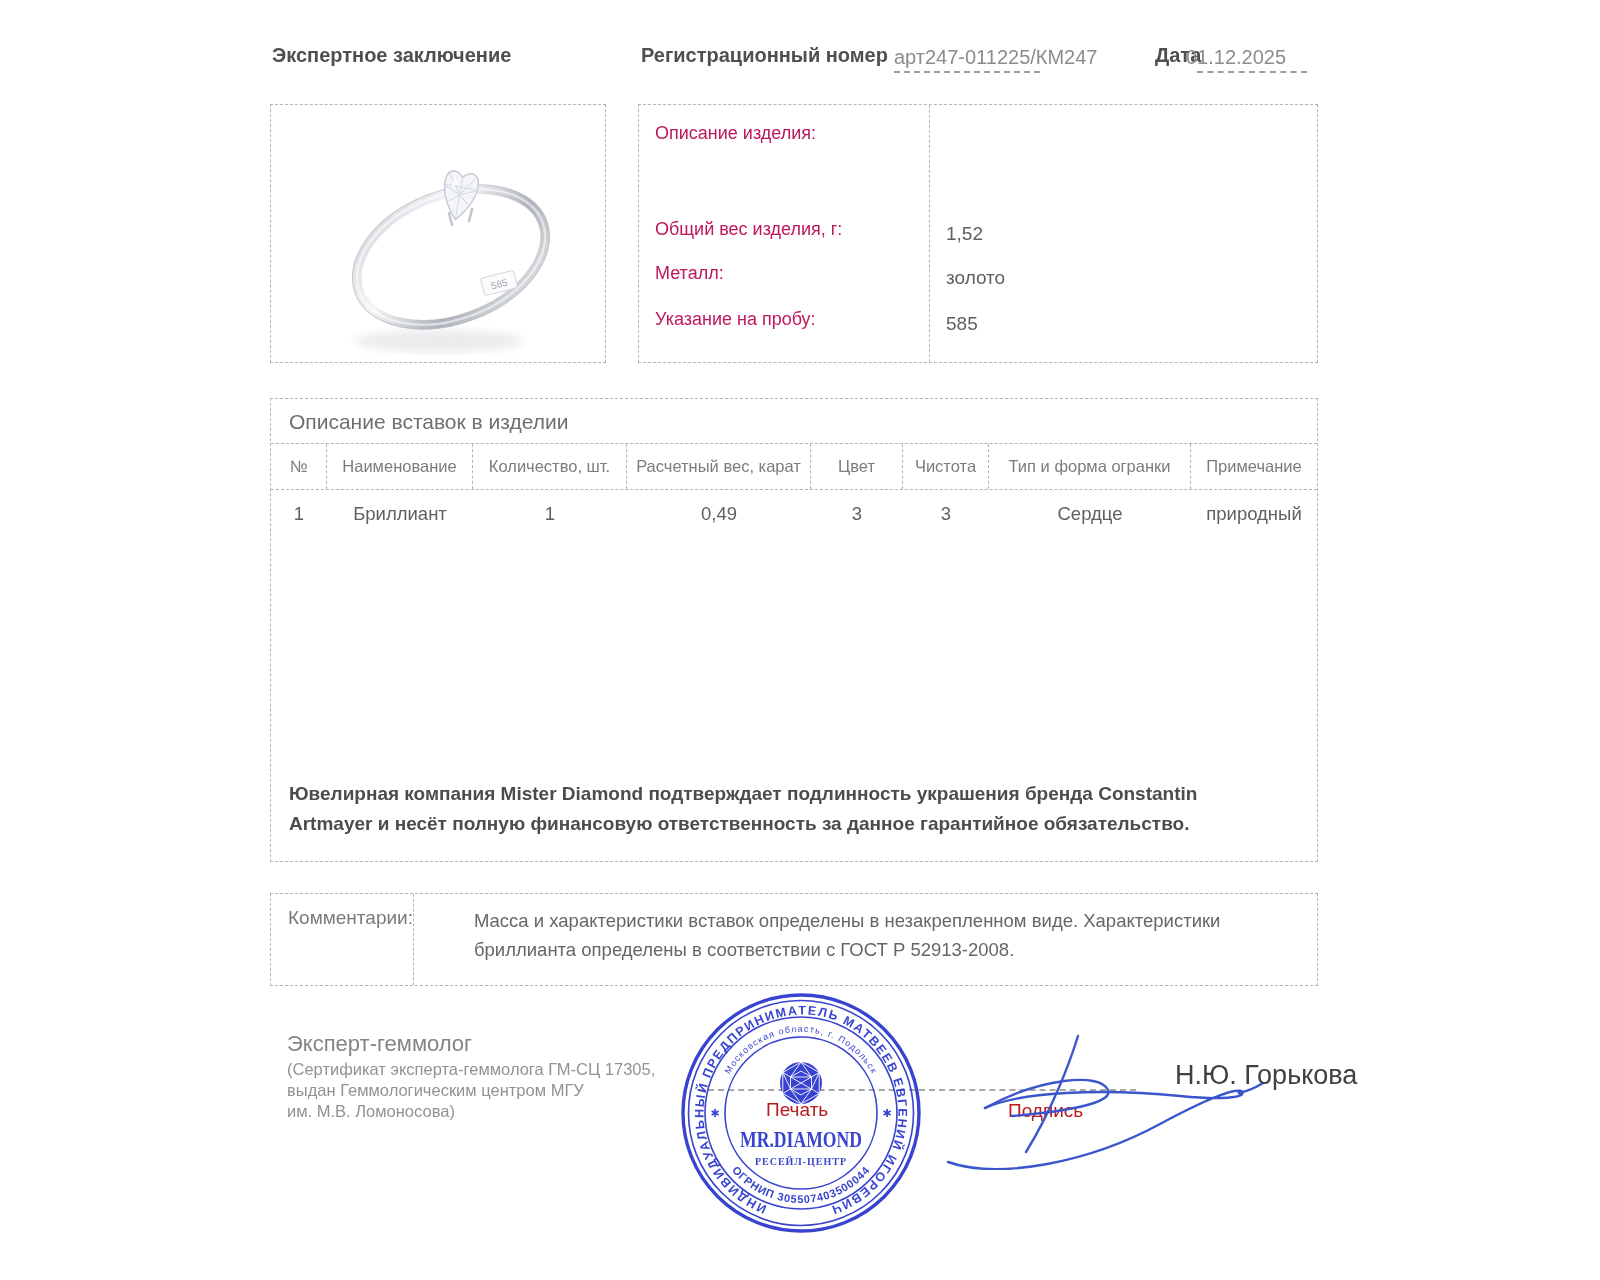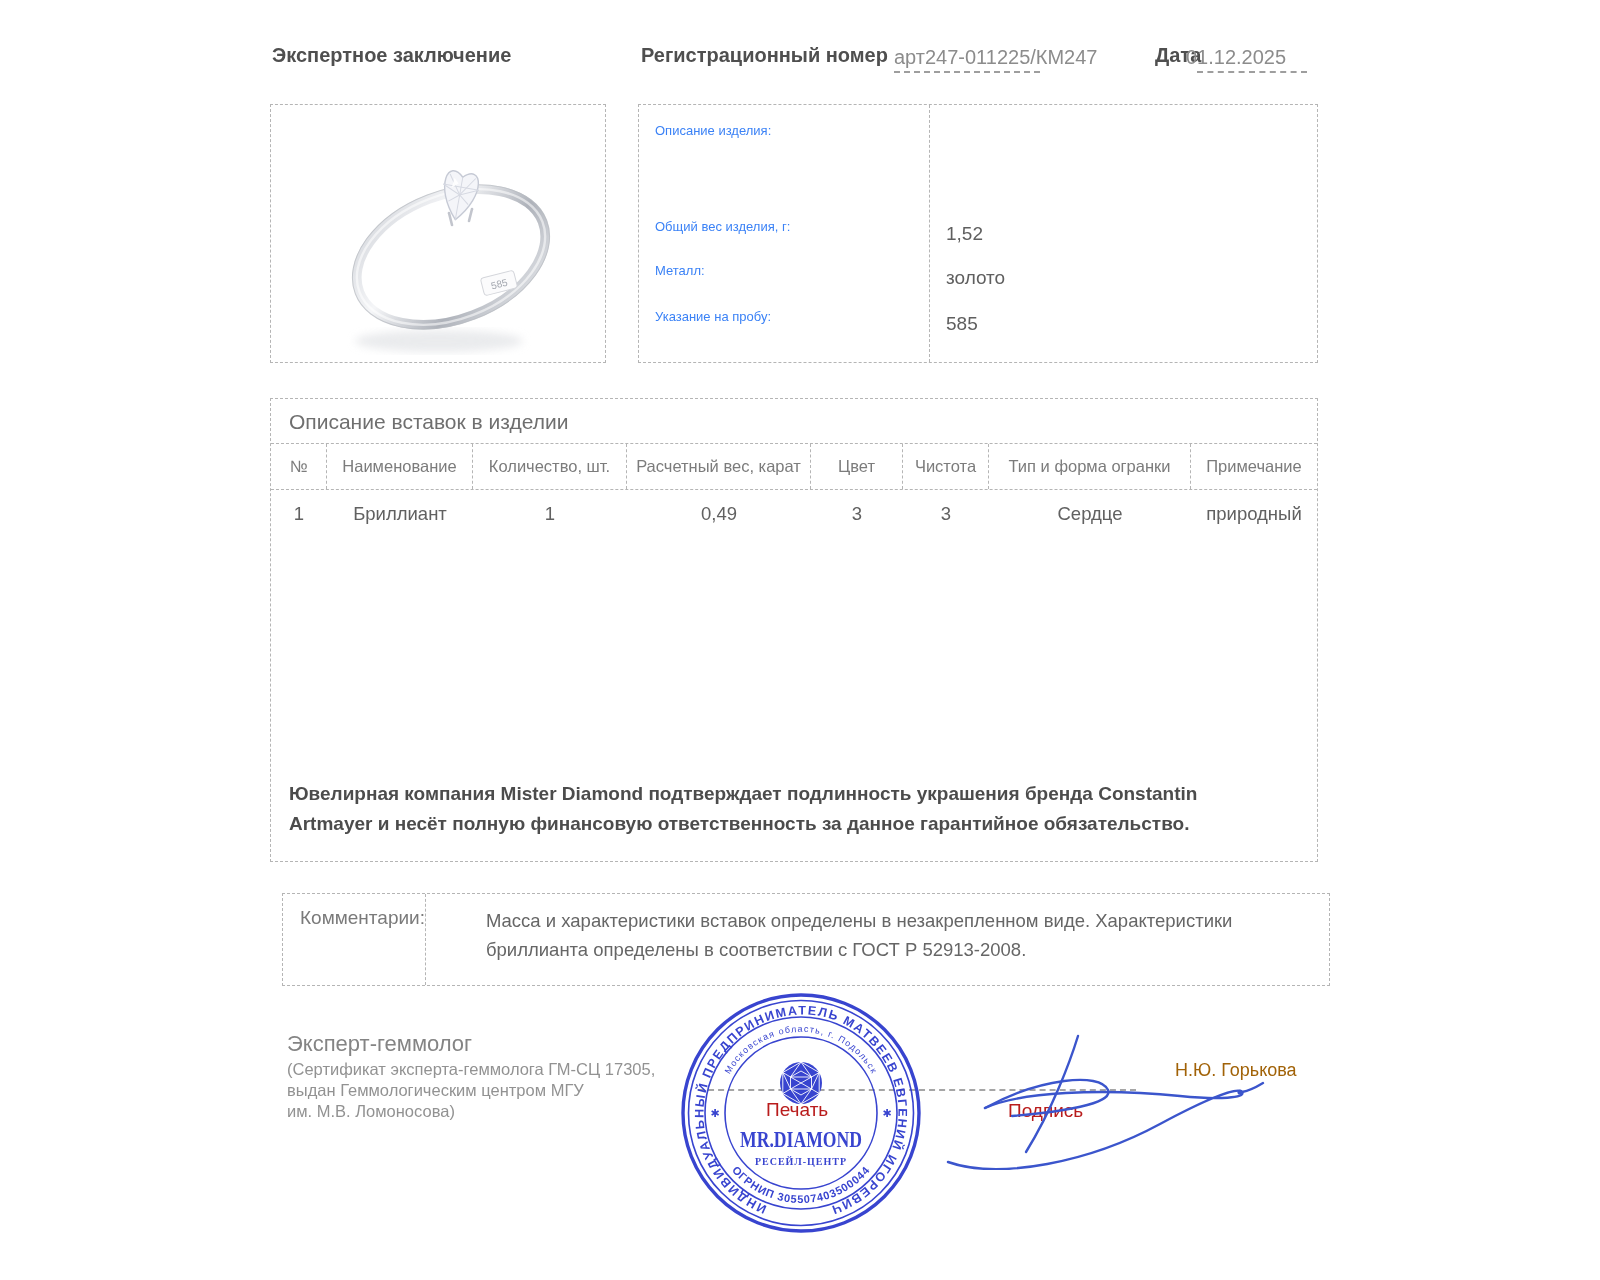--- a/index.html
+++ b/index.html
@@ -8,21 +8,21 @@
   .abs{position:absolute;}
   
   .h-bold{font-size:20px;font-weight:bold;color:#4f4f4f;white-space:nowrap;}
   .h-val{font-size:20px;color:#8c8c8c;white-space:nowrap;}
   .fill-line{border-top:2px dashed #9e9e9e;height:0;}
   
   .dbox{border:1px dashed #b5b5b5;box-sizing:border-box;background:#fff;}
   
   .info-divider{position:absolute;left:290px;top:0;bottom:0;border-left:1px dashed #b5b5b5;}
   .info-row{position:absolute;left:0;right:0;display:flex;}
-  .info-label{width:276px;padding-left:16px;font-size:13px;color:#3b82f6;}
+  .info-label{width:276px;padding-left:16px;font-size:18px;color:#be185d;}
   .info-value{padding-left:15px;font-size:19px;color:#5f5f5f;max-width:350px;line-height:29px;}
   
   .inserts{display:flex;flex-direction:column;}
   .i-title{padding:11px 0 9px 18px;font-size:21px;color:#6f6f6f;}
   .tgrid{display:grid;grid-template-columns:56px 146px 154px 184px 92px 86px 202px 126px;}
   .thead{border-top:1px dashed #b5b5b5;border-bottom:1px dashed #b5b5b5;}
   .th{font-size:16.5px;color:#7c7c7c;text-align:center;padding:13px 2px;box-sizing:border-box;
       border-right:1px dashed #b5b5b5;white-space:nowrap;overflow:hidden;}
   .th:last-child{border-right:none;}
   .td{font-size:18.5px;color:#616161;text-align:center;padding:13px 2px;white-space:nowrap;}
@@ -31,21 +31,21 @@
   
   .comments{display:flex;}
   .c-label{width:160px;box-sizing:border-box;padding:13px 0 0 17px;border-right:1px dashed #b5b5b5;
            font-size:19px;color:#7a7a7a;}
   .c-text{padding:12px 24px 0 16px;font-size:18.5px;color:#666;line-height:29px;max-width:846px;}
   
   .f-title{font-size:22px;color:#848484;}
   .f-cert{font-size:16.5px;color:#929292;line-height:21px;}
   .ph-line{border-top:2px dashed #a6a6a6;height:0;}
   .ph-label{font-size:19px;color:#b91c1c;}
-  .f-name{font-size:18px;color:#a16207;white-space:nowrap;text-align:center;}
+  .f-name{font-size:27px;color:#404040;white-space:nowrap;text-align:center;}
   .stamp-svg{color:#2936cc;opacity:.93;}
   .sign-svg{color:#3b55cc;}
 </style>
 </head>
 <body>
 
 <div class="page">
 
   <div class="abs h-bold" style="left:272px;top:44px;">Экспертное заключение</div>
   <div class="abs h-bold" style="left:641px;top:44px;">Регистрационный номер</div>
@@ -138,21 +138,21 @@
       <div class="td">1</div>
       <div class="td">0,49</div>
       <div class="td">3</div>
       <div class="td">3</div>
       <div class="td">Сердце</div>
       <div class="td">природный</div>
     </div>
     <div class="statement">Ювелирная компания Mister Diamond подтверждает подлинность украшения бренда Constantin Artmayer и несёт полную финансовую ответственность за данное гарантийное обязательство.</div>
   </div>
 
-  <div class="abs dbox comments" style="left:282px;top:893px;width:1048px;height:93px;gap:44px;">
+  <div class="abs dbox comments" style="left:270px;top:893px;width:1048px;height:93px;gap:44px;">
     <div class="c-label">Комментарии:</div>
     <div class="c-text">Масса и характеристики вставок определены в незакрепленном виде. Характеристики бриллианта определены в соответствии с ГОСТ Р 52913-2008.</div>
   </div>
 
   <div class="abs f-title" style="left:287px;top:1031px;">Эксперт-геммолог</div>
   <div class="abs" style="left:287px;top:1059px;">
     <div class="f-cert">(Сертификат эксперта-геммолога ГМ-СЦ 17305,</div>
     <div class="f-cert">выдан Геммологическим центром МГУ</div>
     <div class="f-cert">им. М.В. Ломоносова)</div>
   </div>

